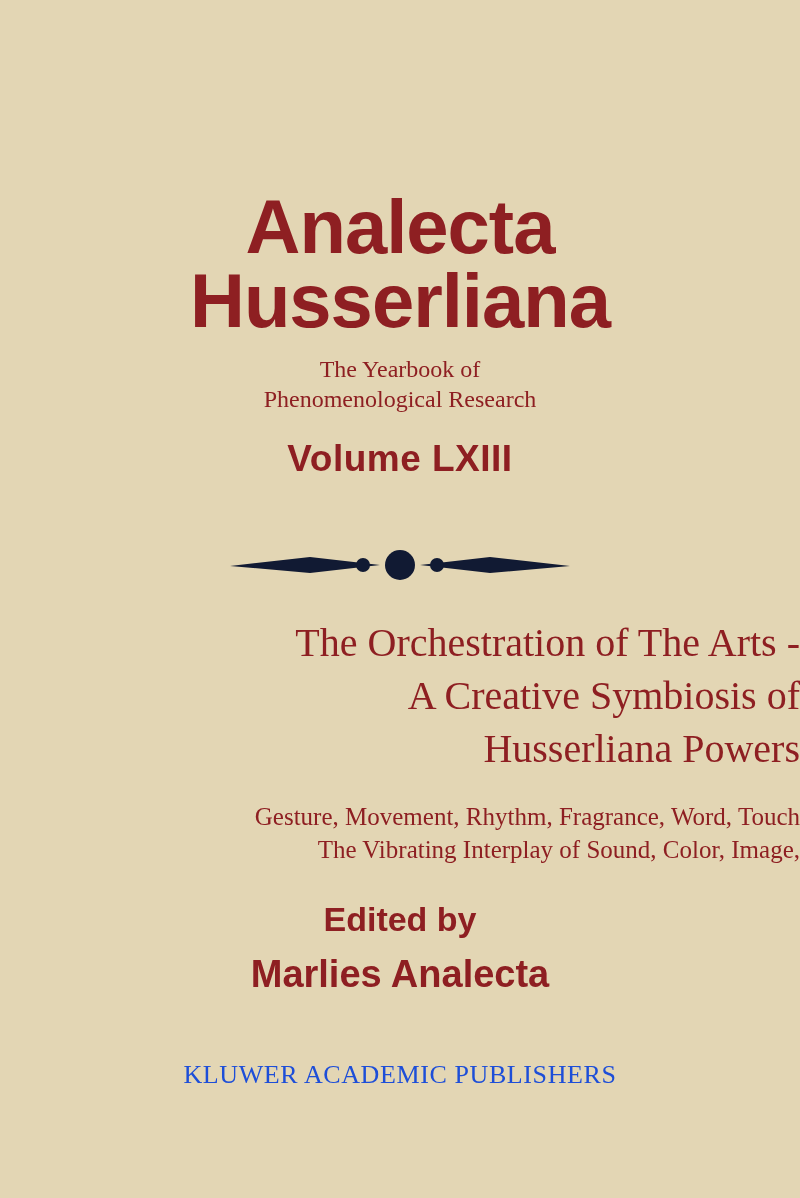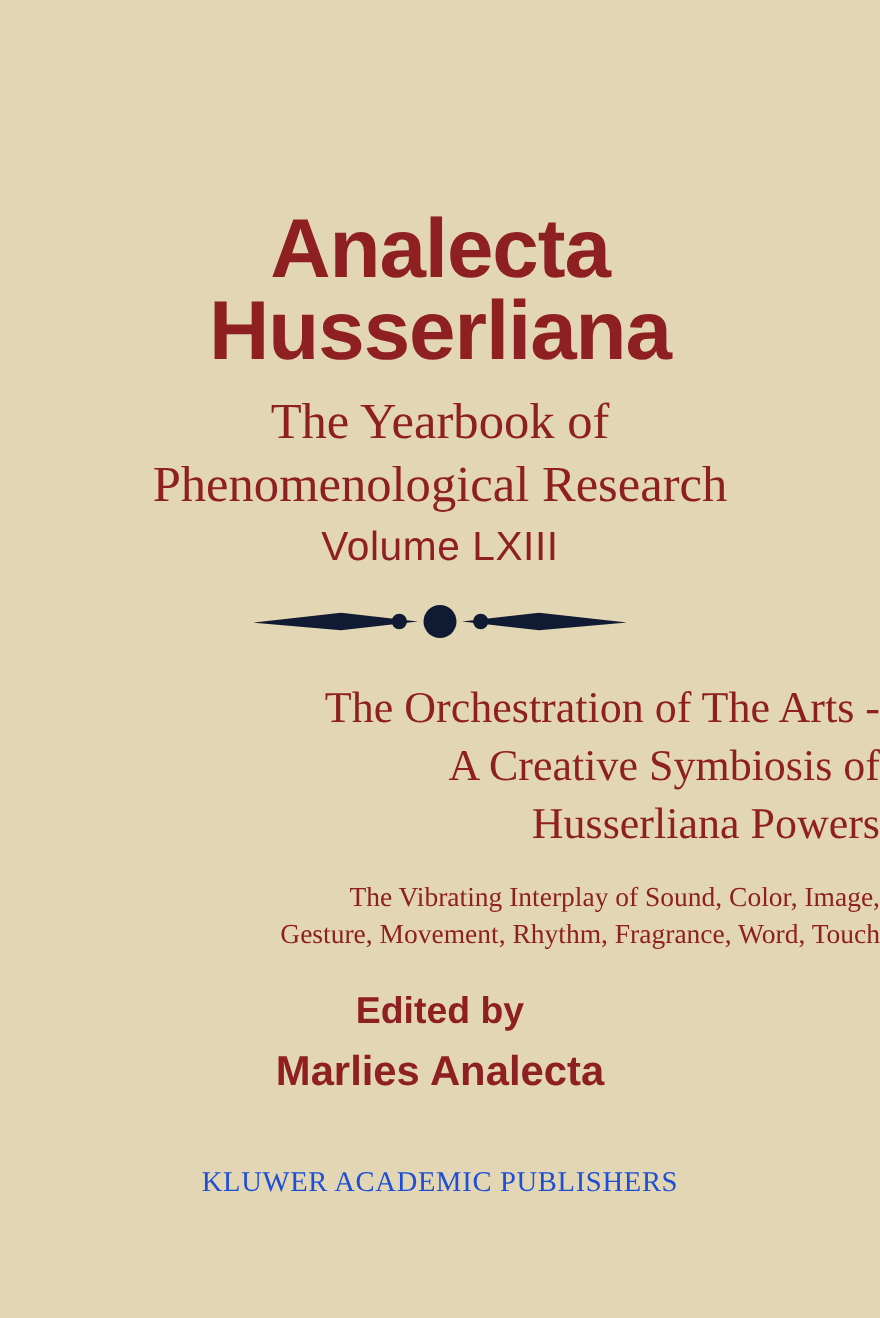--- a/index.html
+++ b/index.html
@@ -35,33 +35,33 @@
     line-height: 0.97;
     letter-spacing: -1px;
   }
   .series-title .line2 {
     display: block;
     font-size: 76px;
   }
   .series-sub {
     color: #8e1f22;
     font-family: "Liberation Serif", serif;
-    font-size: 46px;
+    font-size: 24px;
     line-height: 1.22;
     margin-top: 18px;
   }
   .series-sub .l {
     display: block;
   }
   .volume {
     color: #8e1f22;
     font-family: "Liberation Sans", sans-serif;
-    font-weight: normal;
+    font-weight: bold;
     font-size: 37px;
-    margin-top: 8px;
+    margin-top: 24px;
     letter-spacing: 0.5px;
   }
   .ornament {
     position: absolute;
     top: 540px;
     left: 80px;
     width: 640px;
     height: 50px;
   }
   .title-block {
@@ -149,22 +149,22 @@
     </svg>
   </div>
 
   <div class="title-block">
     <div class="main-title">
       <span class="l">The Orchestration of The Arts -</span>
       <span class="l">A Creative Symbiosis of</span>
       <span class="l">Husserliana Powers</span>
     </div>
     <div class="subtitle">
+      <span class="l">Gesture, Movement, Rhythm, Fragrance, Word, Touch</span>
       <span class="l">The Vibrating Interplay of Sound, Color, Image,</span>
-      <span class="l">Gesture, Movement, Rhythm, Fragrance, Word, Touch</span>
     </div>
   </div>
 
   <div class="editor-block">
     <div class="edited-by">Edited by</div>
     <div class="editor-name">Marlies Analecta</div>
   </div>
 
   <div class="publisher">KLUWER ACADEMIC PUBLISHERS</div>
 

